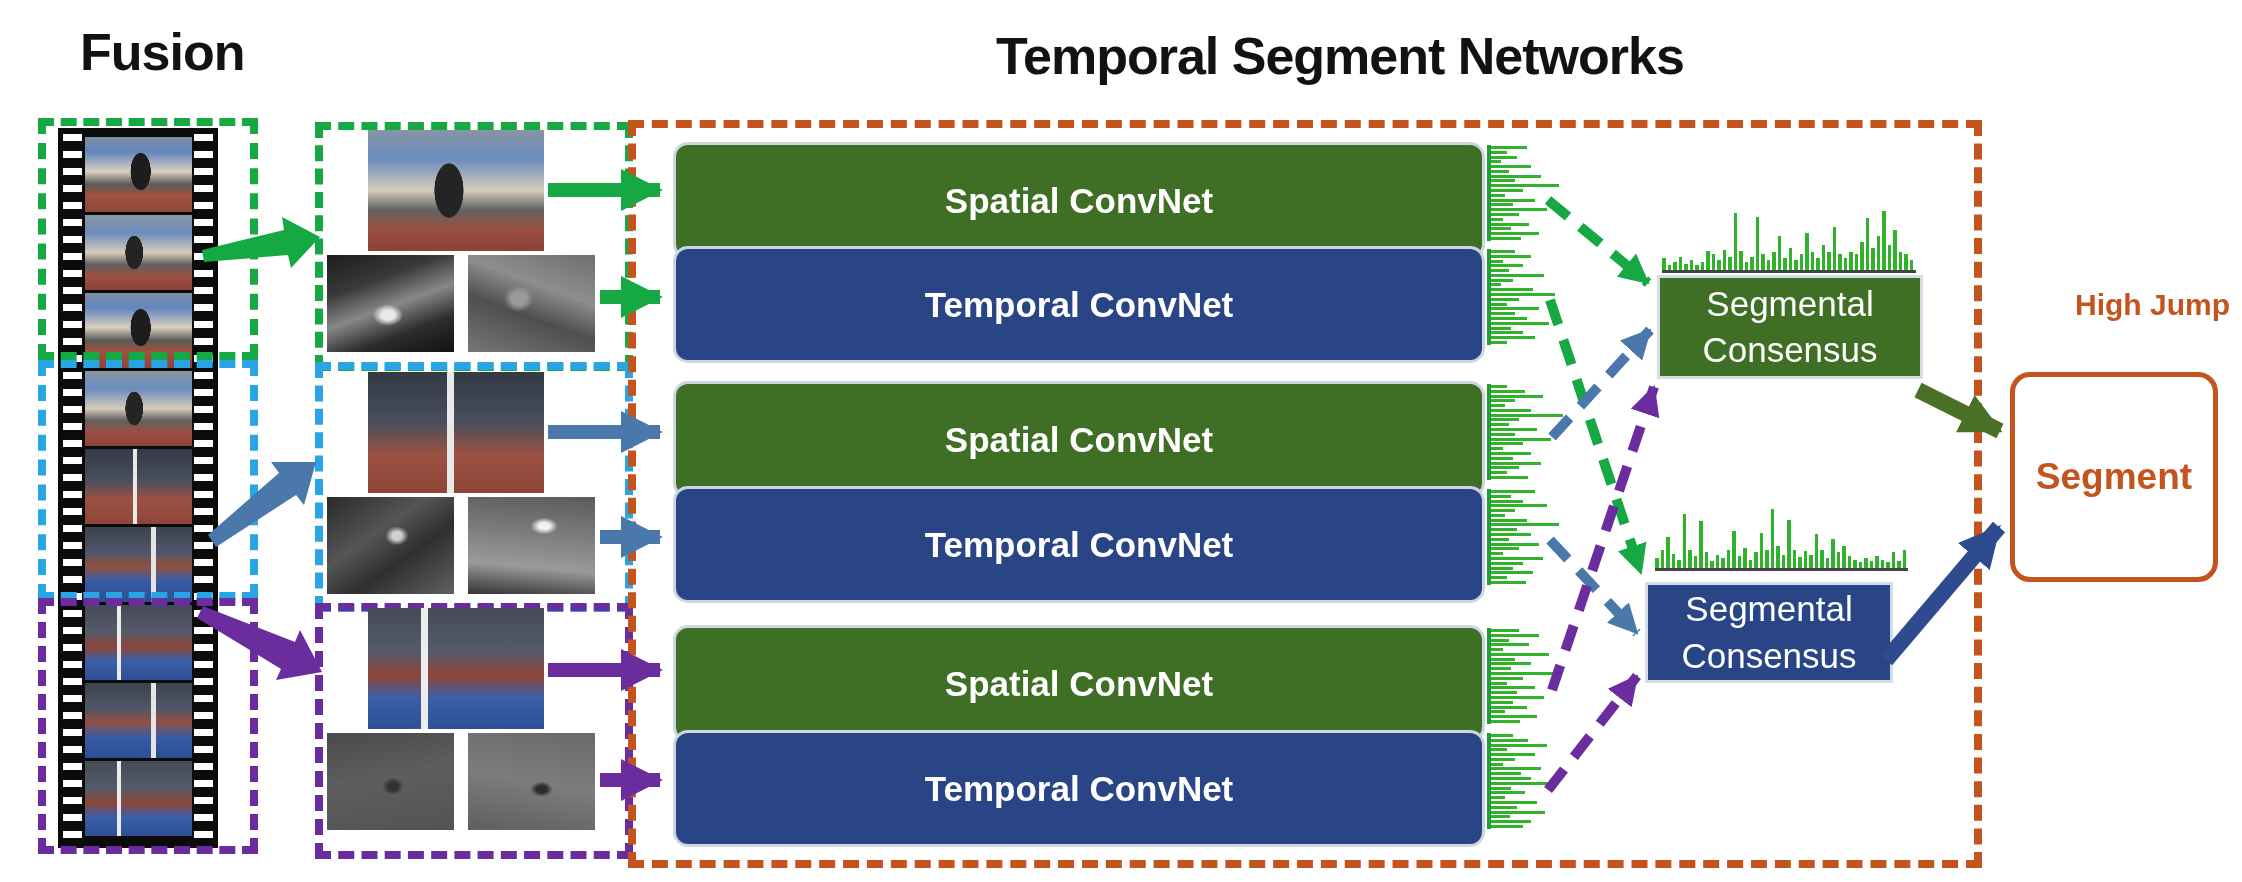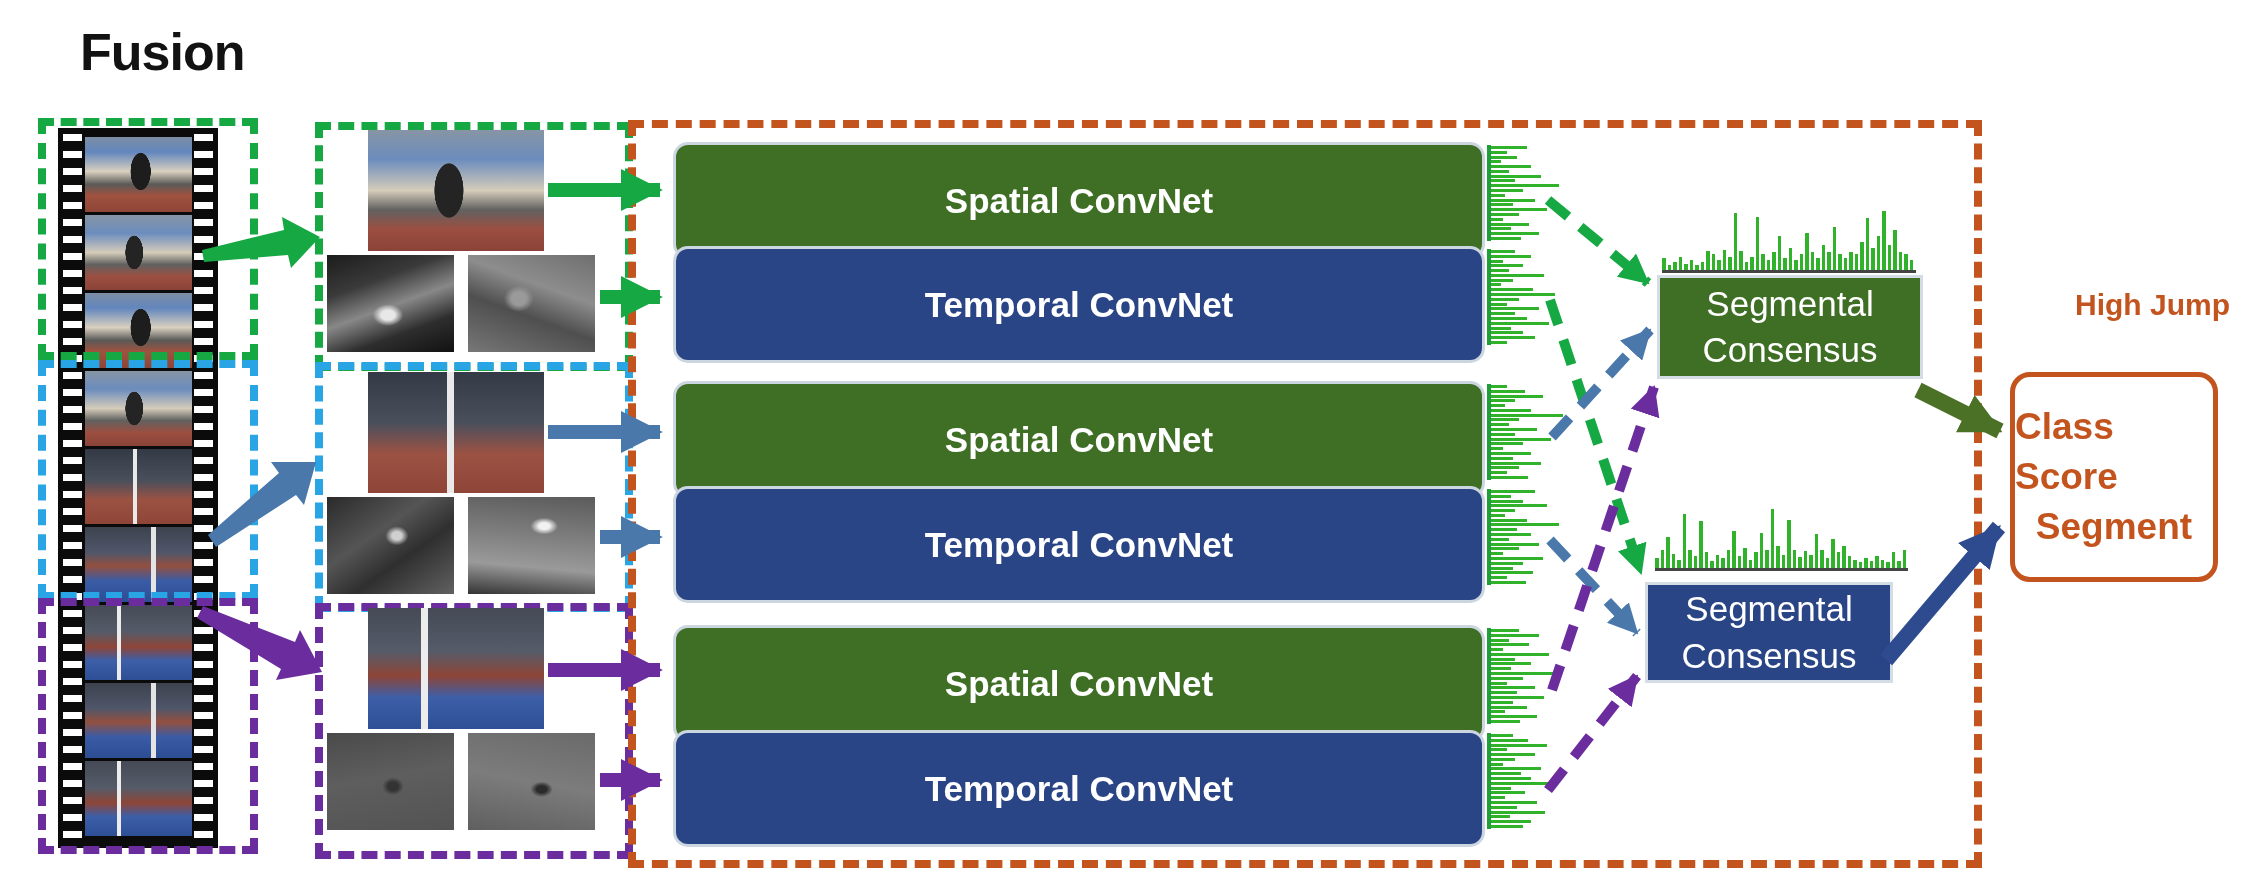--- a/index.html
+++ b/index.html
@@ -104,20 +104,21 @@
     --dkgreen:#3f6e25; --dkblue:#2a4585; --steel:#4a78ab;
     --histgreen:#30b32a; --outgreen:#4b7127; --outblue:#2d4b8e;
   }
 </style>
 </head>
 <body>
 
 <div class="canvas">
 
   <div class="title title-video">Fusion</div>
+  <div class="title title-tsn">Temporal Segment Networks</div>
 
   <div class="film-strip">
     <div class="sprockets left"></div>
     <div class="sprockets right"></div>
     <div class="frames">
       <div class="frame scene-run"></div>
       <div class="frame scene-run2"></div>
       <div class="frame scene-run"></div>
       <div class="frame scene-run2"></div>
       <div class="frame scene-crowd"></div>
@@ -402,21 +403,20 @@
     <span>Segmental</span>
     <span>Consensus</span>
   </div>
   <div class="consensus blue">
     <span>Segmental</span>
     <span>Consensus</span>
   </div>
 
   <div class="prediction">High Jump</div>
   <div class="csf-box">
-    <span>Class Score</span>
     <span>Segment</span>
   </div>
 
   <svg class="overlay" width="2242" height="882" viewBox="0 0 2242 882">
     <defs>
       <marker id="mGreen" viewBox="0 0 3 3" markerWidth="3" markerHeight="3" refX="2.8" refY="1.5" orient="auto">
           <path d="M0,0 L3,1.5 L0,3 z" fill="#16a843"></path>
         </marker>
       <marker id="mSteel" viewBox="0 0 3 3" markerWidth="3" markerHeight="3" refX="2.8" refY="1.5" orient="auto">
           <path d="M0,0 L3,1.5 L0,3 z" fill="#4a78ab"></path>

